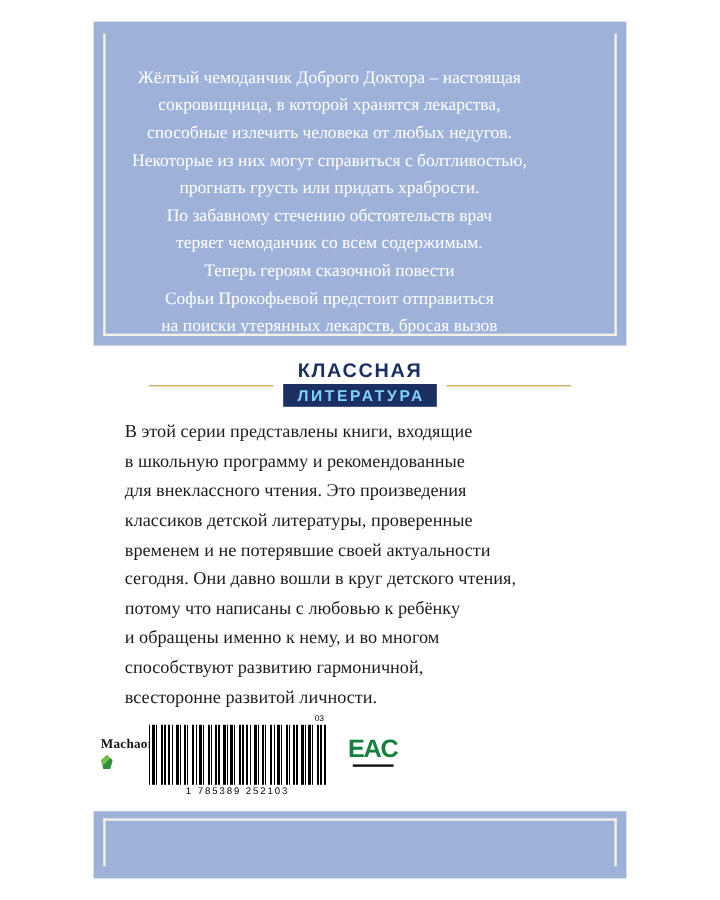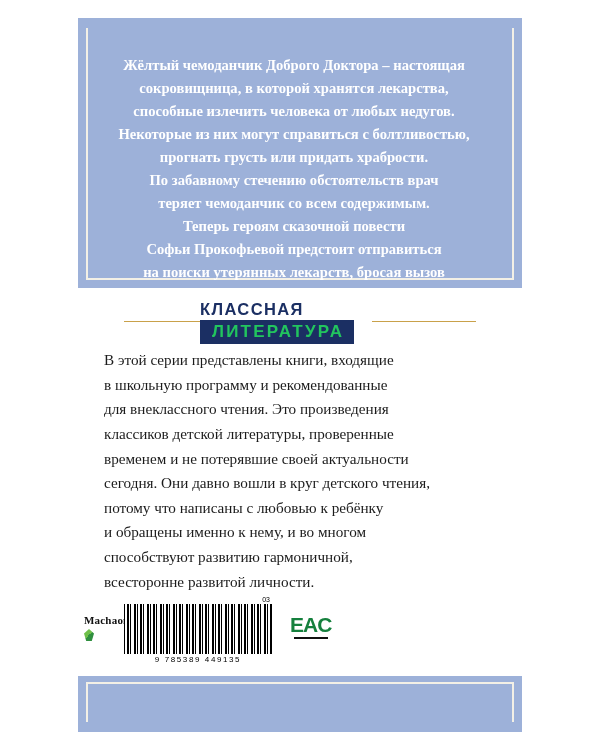--- a/index.html
+++ b/index.html
@@ -44,22 +44,20 @@
     padding: 10px 8px 8px 8px;
   }
   .blurb-inner {
     border: 2px solid #f3f0e6;
     border-top: none;
     height: 100%;
     box-sizing: border-box;
     padding: 26px 34px 18px 22px;
     display: flex;
     align-items: flex-start;
-    justify-content: center;
-    font-weight: bold;
   }
   .blurb-text {
     color: #ffffff;
     font-size: 14.6px;
     line-height: 1.58;
     text-align: center;
     font-family: "Liberation Serif", serif;
     white-space: pre-line;
   }
 
@@ -78,38 +76,39 @@
     background: #c9a14a;
   }
   .series-rule.left { left: 46px; width: 104px; }
   .series-rule.right { right: 46px; width: 104px; }
 
   .series-badge {
     position: absolute;
     left: 50%;
     top: 0;
     transform: translateX(-50%);
+    text-align: center;
     width: 200px;
   }
   .series-line1 {
     font-family: "Liberation Sans", sans-serif;
     font-weight: bold;
     font-size: 16.5px;
     letter-spacing: 1.4px;
     color: #1b2f63;
     line-height: 1.1;
   }
   .series-line2 {
     display: inline-block;
     margin-top: 2px;
     background: #1b2f63;
-    color: #22c55e;
-    font-family: "Liberation Sans", sans-serif;
-    font-weight: bold;
-    font-size: 17px;
+    color: #7dd3fc;
+    font-family: "Liberation Sans", sans-serif;
+    font-weight: bold;
+    font-size: 13px;
     letter-spacing: 2.2px;
     padding: 2px 10px 2px 12px;
   }
 
   
   .series-desc {
     position: absolute;
     left: 78px;
     top: 348px;
     width: 444px;
@@ -274,21 +273,21 @@
   <div class="bottom-zone">
 
     <div class="publisher-logo">
       <div class="publisher-name">Machaon</div>
       <div class="publisher-mark"></div>
     </div>
 
     <div class="barcode-wrap">
       <div class="barcode-top-num">03</div>
       <div class="barcode-bars"></div>
-      <div class="barcode-digits">9 785389 449135</div>
+      <div class="barcode-digits">1 785389 252103</div>
     </div>
 
     <div class="eac-mark">
       <div class="eac-glyph">ЕAC</div>
       <div class="eac-bar"></div>
     </div>
 
   </div>
 
   <div class="bottom-strip">

